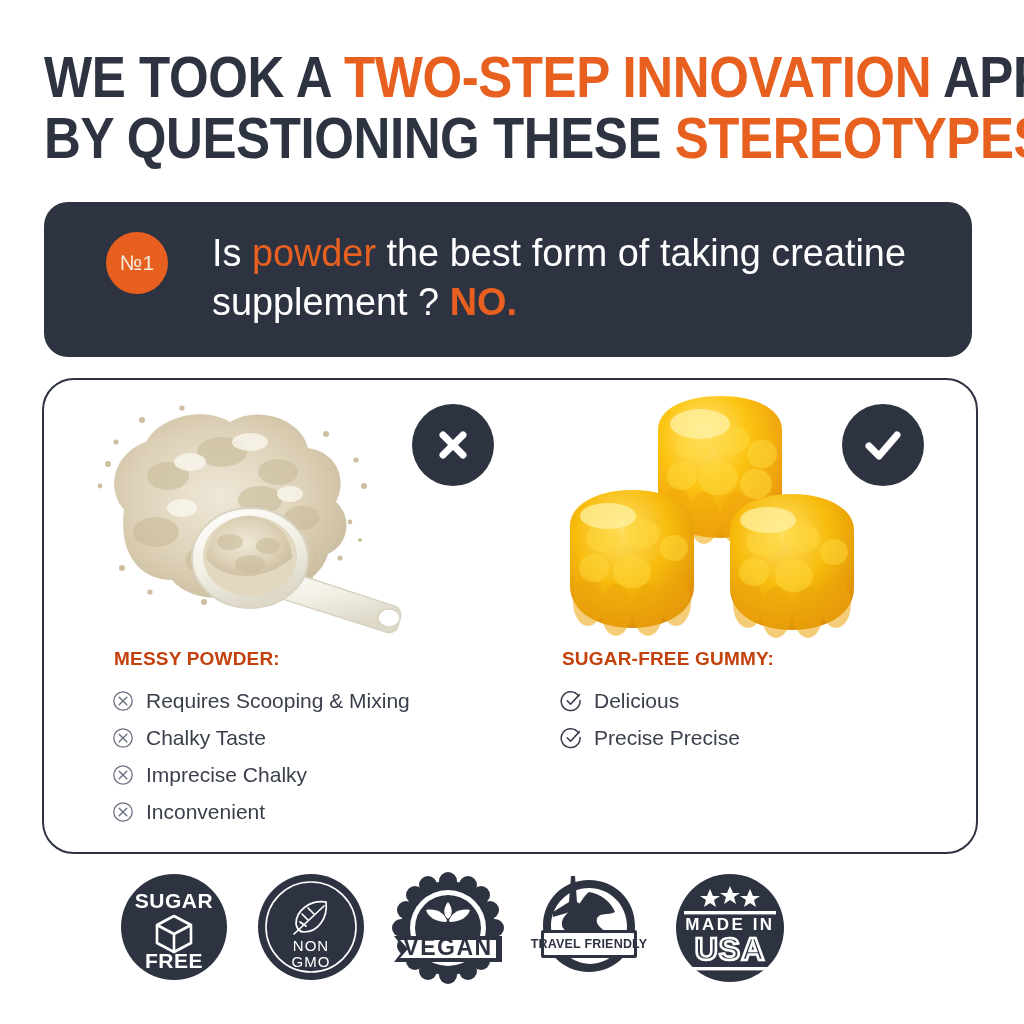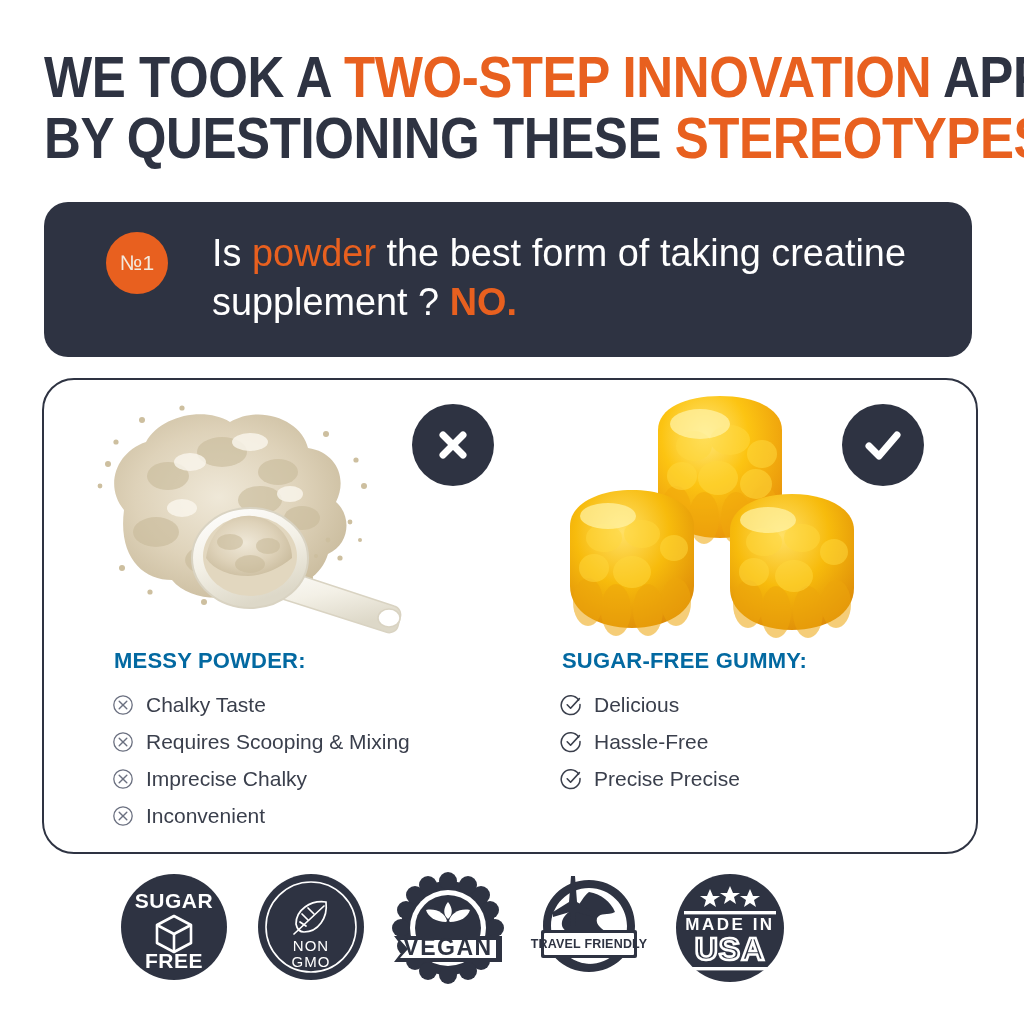--- a/index.html
+++ b/index.html
@@ -83,21 +83,21 @@
 
   
   .powder-wrap { position: absolute; left: 20px; top: 10px; width: 380px; height: 255px; }
   .gummy-wrap  { position: absolute; left: 510px; top: 10px; width: 340px; height: 255px; }
 
   
   .col { position: absolute; top: 268px; }
   .col.left  { left: 68px;  width: 430px; }
   .col.right { left: 516px; width: 420px; }
   .col-title {
-    font-size: 22px; font-weight: 700; color: #0369a1;
+    font-size: 19px; font-weight: 700; color: #c2410c;
     letter-spacing: 0.2px; margin-bottom: 12px; margin-left: 2px;
   }
   .li {
     display: flex; align-items: center;
     height: 37px;
     font-size: 21px; color: #3a3f4c; font-weight: 400;
   }
   .li .li-ico { width: 34px; flex: 0 0 34px; display: flex; align-items: center; }
   .li .li-text { white-space: nowrap; }
 
@@ -301,32 +301,32 @@
       <div class="col-title">MESSY POWDER:</div>
 
       <div class="li">
         <span class="li-ico">
           <svg width="22" height="22" viewBox="0 0 22 22">
             <circle cx="11" cy="11" r="9.2" fill="none" stroke="#6b7080" stroke-width="1.3"></circle>
             <line x1="7.2" y1="7.2" x2="14.8" y2="14.8" stroke="#6b7080" stroke-width="1.4" stroke-linecap="round"></line>
             <line x1="14.8" y1="7.2" x2="7.2" y2="14.8" stroke="#6b7080" stroke-width="1.4" stroke-linecap="round"></line>
           </svg>
         </span>
-        <span class="li-text">Chalky Taste</span>
+        <span class="li-text">Requires Scooping &amp; Mixing</span>
       </div>
 
       <div class="li">
         <span class="li-ico">
           <svg width="22" height="22" viewBox="0 0 22 22">
             <circle cx="11" cy="11" r="9.2" fill="none" stroke="#6b7080" stroke-width="1.3"></circle>
             <line x1="7.2" y1="7.2" x2="14.8" y2="14.8" stroke="#6b7080" stroke-width="1.4" stroke-linecap="round"></line>
             <line x1="14.8" y1="7.2" x2="7.2" y2="14.8" stroke="#6b7080" stroke-width="1.4" stroke-linecap="round"></line>
           </svg>
         </span>
-        <span class="li-text">Requires Scooping &amp; Mixing</span>
+        <span class="li-text">Chalky Taste</span>
       </div>
 
       <div class="li">
         <span class="li-ico">
           <svg width="22" height="22" viewBox="0 0 22 22">
             <circle cx="11" cy="11" r="9.2" fill="none" stroke="#6b7080" stroke-width="1.3"></circle>
             <line x1="7.2" y1="7.2" x2="14.8" y2="14.8" stroke="#6b7080" stroke-width="1.4" stroke-linecap="round"></line>
             <line x1="14.8" y1="7.2" x2="7.2" y2="14.8" stroke="#6b7080" stroke-width="1.4" stroke-linecap="round"></line>
           </svg>
         </span>
@@ -351,29 +351,20 @@
       <div class="li">
         <span class="li-ico">
           <svg width="23" height="23" viewBox="0 0 23 23">
             <path d="M18.6 7.2 A9.4 9.4 0 1 0 20 11.6" fill="none" stroke="#3a3f4c" stroke-width="1.5" stroke-linecap="round"></path>
             <polyline points="7.2,11.8 10.6,15.2 19.4,5.6" fill="none" stroke="#3a3f4c" stroke-width="1.6" stroke-linecap="round" stroke-linejoin="round"></polyline>
           </svg>
         </span>
         <span class="li-text">Delicious</span>
       </div>
 
-      <div class="li">
-        <span class="li-ico">
-          <svg width="23" height="23" viewBox="0 0 23 23">
-            <path d="M18.6 7.2 A9.4 9.4 0 1 0 20 11.6" fill="none" stroke="#3a3f4c" stroke-width="1.5" stroke-linecap="round"></path>
-            <polyline points="7.2,11.8 10.6,15.2 19.4,5.6" fill="none" stroke="#3a3f4c" stroke-width="1.6" stroke-linecap="round" stroke-linejoin="round"></polyline>
-          </svg>
-        </span>
-        <span class="li-text">Hassle-Free</span>
-      </div>
 
 
       <div class="li">
         <span class="li-ico">
           <svg width="23" height="23" viewBox="0 0 23 23">
             <path d="M18.6 7.2 A9.4 9.4 0 1 0 20 11.6" fill="none" stroke="#3a3f4c" stroke-width="1.5" stroke-linecap="round"></path>
             <polyline points="7.2,11.8 10.6,15.2 19.4,5.6" fill="none" stroke="#3a3f4c" stroke-width="1.6" stroke-linecap="round" stroke-linejoin="round"></polyline>
           </svg>
         </span>
         <span class="li-text">Precise Precise</span>

